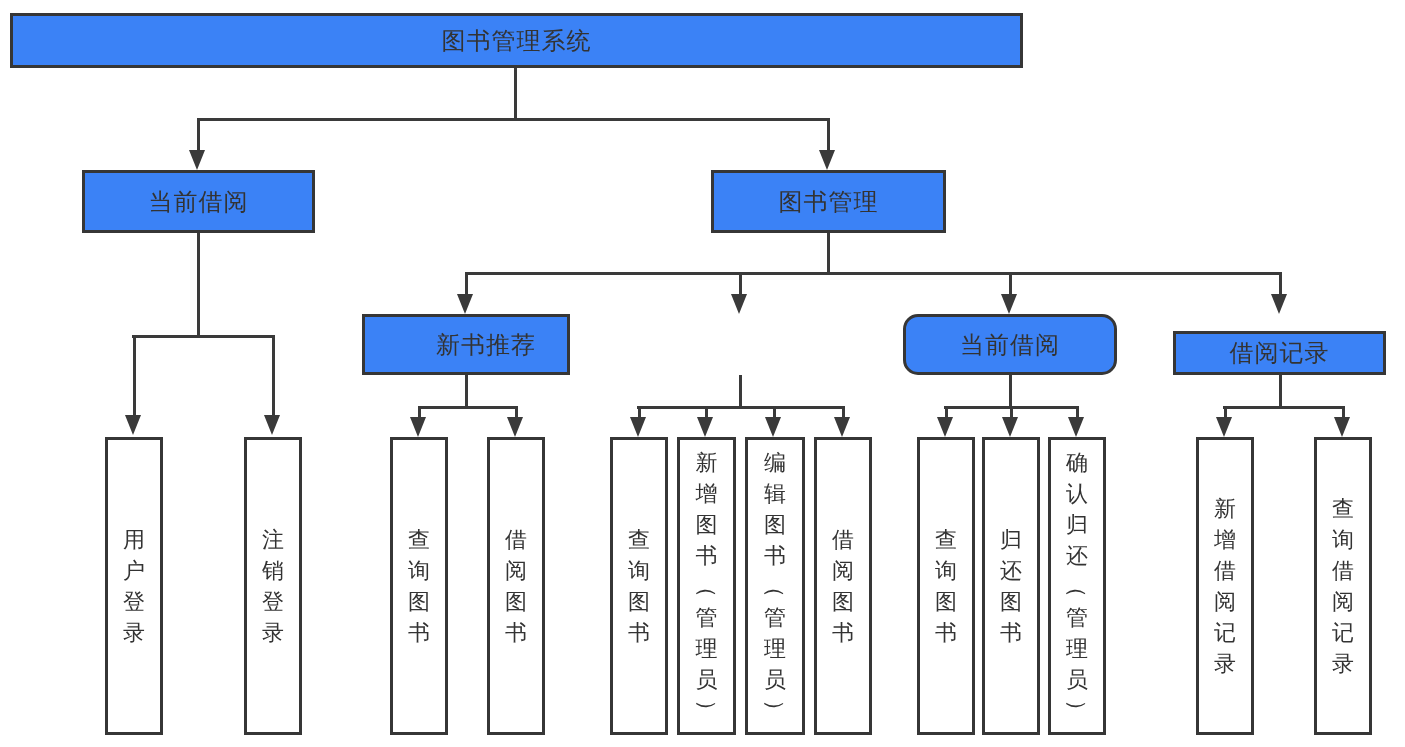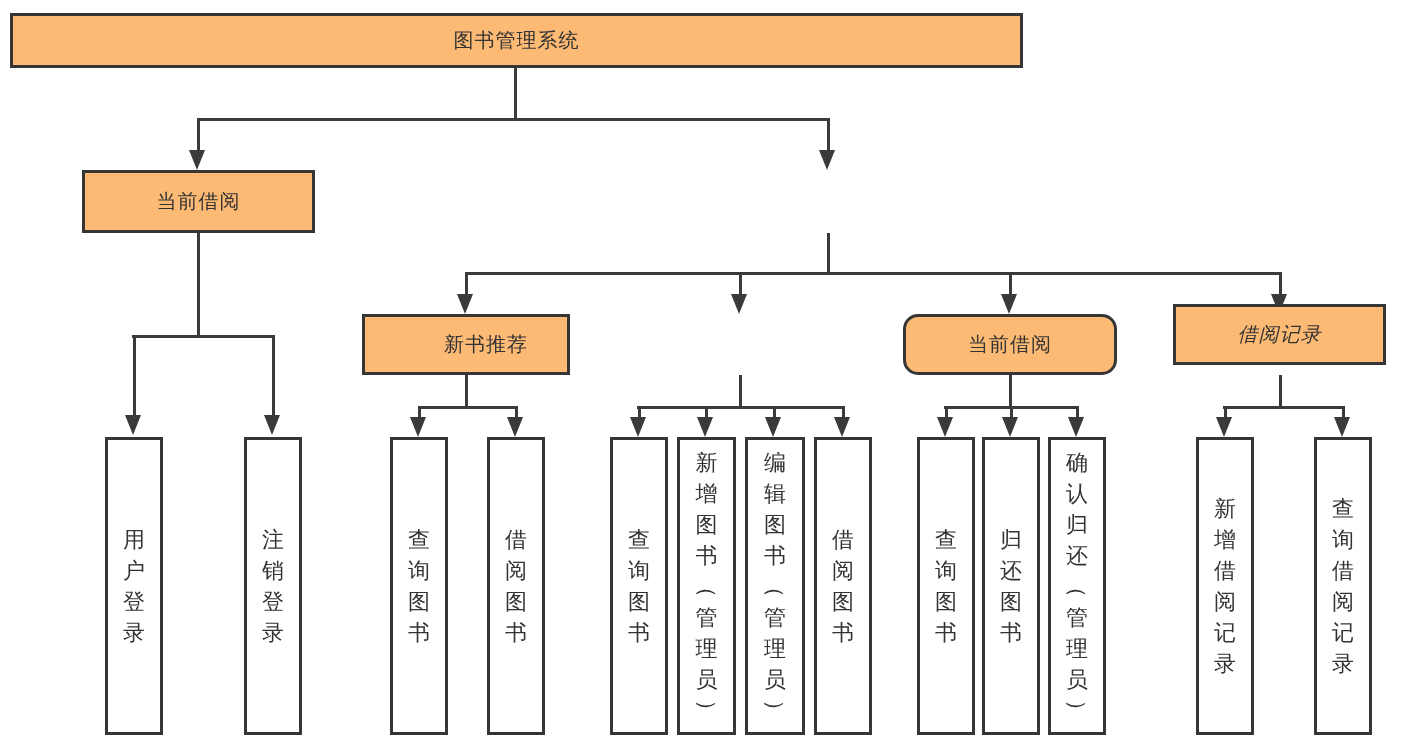--- a/index.html
+++ b/index.html
@@ -2,23 +2,23 @@
 <html><head>
 <meta charset="utf-8">
 <style>
   html,body{margin:0;padding:0;background:#fff;}
   body{
     width:1405px;height:747px;position:relative;overflow:hidden;
     font-family:"Liberation Sans","DejaVu Sans",sans-serif;color:#333;
   }
   #stage{position:absolute;inset:0;}
   .node{
-    position:absolute;box-sizing:border-box;border:3px solid #363636;background:#fdba74;
+    position:absolute;box-sizing:border-box;border:3px solid #363636;background:#3b82f6;
     display:flex;align-items:center;justify-content:center;
-    font-size:20px;letter-spacing:1px;color:#333;z-index:2;
+    font-size:24px;letter-spacing:1px;color:#333;z-index:2;
   }
   .leaf{
     position:absolute;box-sizing:border-box;border:3px solid #363636;background:#fff;
     display:flex;flex-direction:column;align-items:center;justify-content:center;
     font-size:22px;color:#333;z-index:2;
   }
   .leaf .vchar{display:block;height:31px;line-height:31px;text-align:center;}
   .leaf .vchar.rot{transform:rotate(90deg);}
   .cl{position:absolute;background:#3a3a3a;z-index:1;}
   .arrowhead{
@@ -36,28 +36,31 @@
 
 <div id="stage">
 
   <div class="node" style="left:10px;top:13px;width:1013px;height:55px;">
     <span>图书管理系统</span>
   </div>
 
   <div class="node" style="left:82px;top:170px;width:233px;height:63px;">
     <span>当前借阅</span>
   </div>
+  <div class="node" style="left:711px;top:170px;width:235px;height:63px;">
+    <span>图书管理</span>
+  </div>
 
   <div class="node" style="left:362px;top:314px;width:208px;height:61px;padding-left:40px;">
     <span>新书推荐</span>
   </div>
   <div class="node" style="left:903px;top:314px;width:214px;height:61px;border-radius:15px;">
     <span>当前借阅</span>
   </div>
-  <div class="node" style="left:1173px;top:304px;width:213px;height:61px;font-style:italic;">
+  <div class="node" style="left:1173px;top:331px;width:213px;height:44px;">
     <span>借阅记录</span>
   </div>
 
   <div class="leaf" style="left:105px;top:437px;width:58px;height:298px;">
     <span>
         <span class="vchar">用</span>
         <span class="vchar">户</span>
         <span class="vchar">登</span>
         <span class="vchar">录</span>
       </span>

